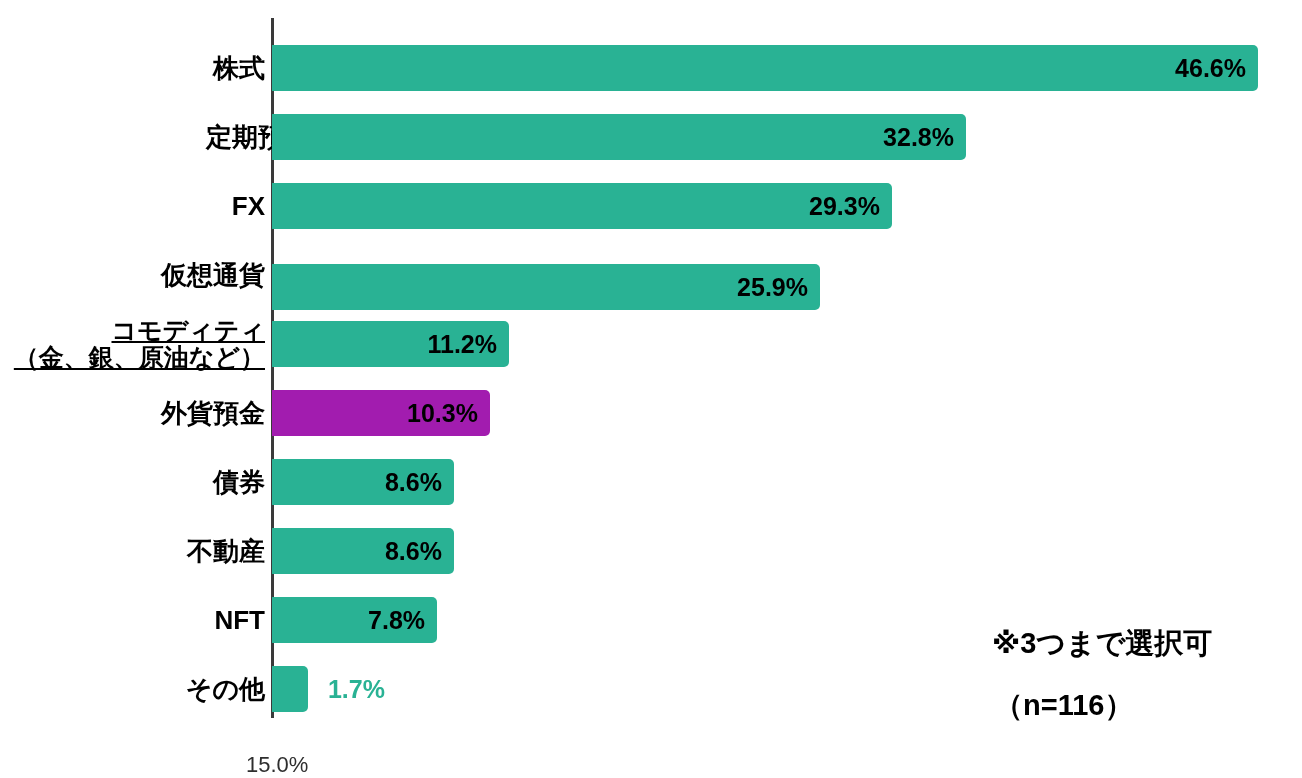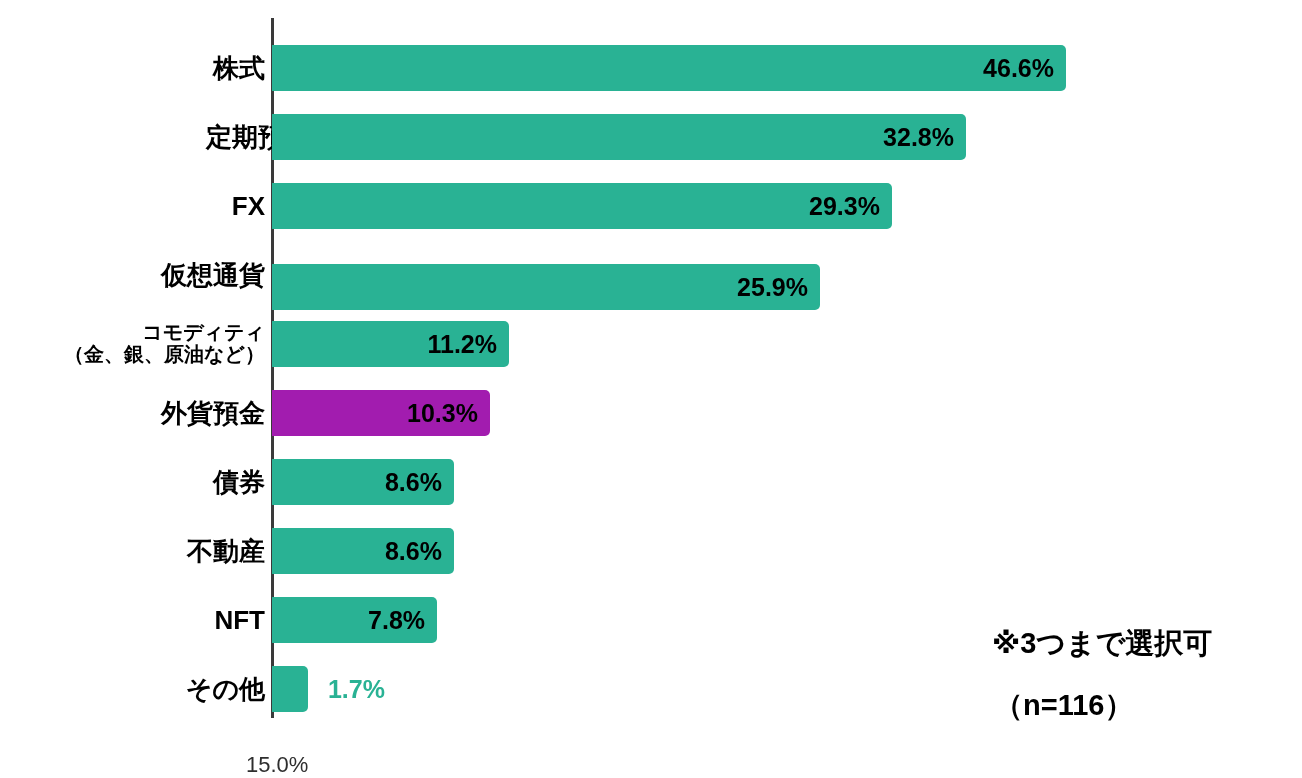--- a/index.html
+++ b/index.html
@@ -64,22 +64,23 @@
     white-space: pre-line;
     margin-left: 44px;
   }
   .cat-label.single {
     top: 50%;
     transform: translateY(-50%);
   }
   .cat-label.two-line {
     top: 50%;
     transform: translateY(-50%);
-    font-size: 20px;
+    font-size: 25px;
     line-height: 1.08;
+    text-decoration: underline;
   }
 
   .bar {
     position: absolute;
     left: 272px;
     top: 0;
     height: 46px;
     background: #29b294;
     border-radius: 0 5px 5px 0;
   }
@@ -133,21 +134,21 @@
 
 <div id="canvas">
 
   <div id="plot">
 
     <div class="axis-line"></div>
 
     <div class="rows" id="rows">
         <div class="row" style="top: 45px;">
           <div class="cat-label single">株式</div>
-          <div class="bar" style="width: 794px; background: rgb(41, 178, 148); text-decoration: underline;">
+          <div class="bar" style="width: 986px; background: rgb(41, 178, 148); text-decoration: underline;">
             <div class="val-label inside">46.6%</div>
           </div>
         </div>
         <div class="row" style="top: 114px; padding-left: 45px;">
           <div class="cat-label single">定期預金</div>
           <div class="bar" style="width: 694.009px; background: rgb(41, 178, 148);">
             <div class="val-label inside">32.8%</div>
           </div>
         </div>
         <div class="row" style="top: 183px;">

